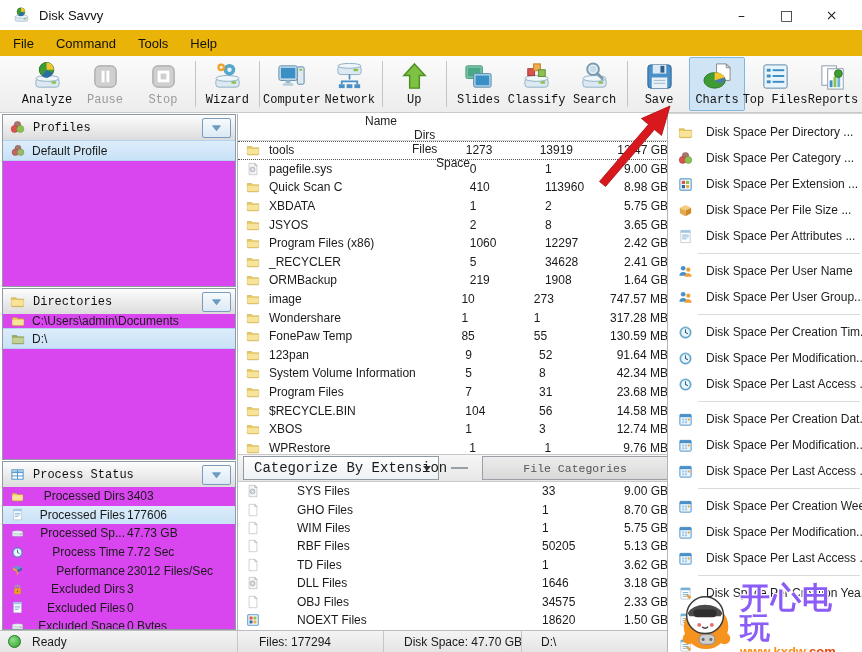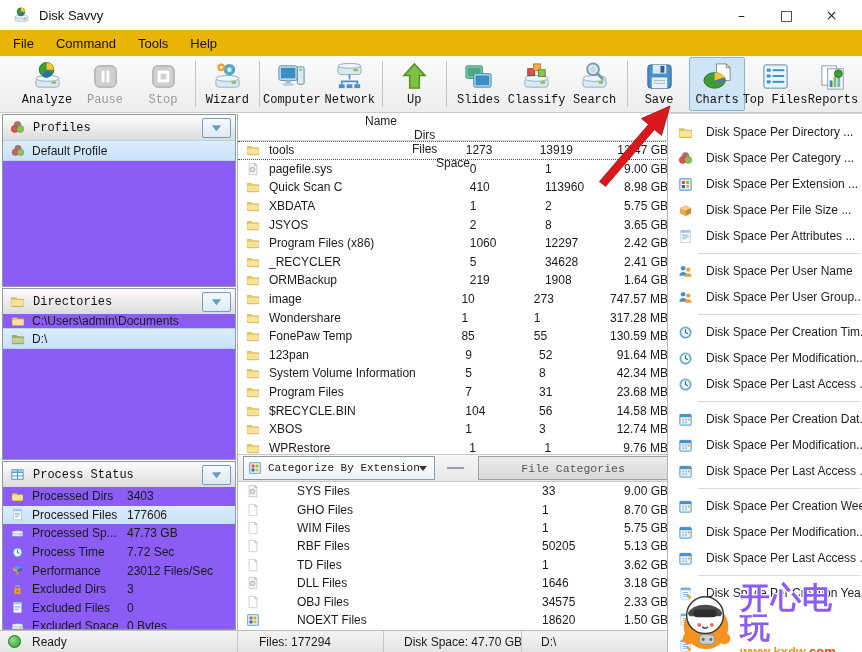--- a/index.html
+++ b/index.html
@@ -32,21 +32,21 @@
   
   #sidebar{position:absolute;left:2px;top:114px;width:234px;height:516px;}
   .panel{position:absolute;left:0;width:234px;border:1px solid #8f9aa3;box-sizing:border-box;background:#fff;}
   .panel-head{height:25px;background:linear-gradient(#fdfdfd,#dcdcdc);border-bottom:1px solid #9aa4ad;
     display:flex;align-items:center;position:relative;}
   .ph-ic{width:15px;height:15px;margin-left:7px;}
   .ph-title{margin-left:8px;font-size:12px;color:#111;}
   .ph-drop{position:absolute;right:4px;top:3px;width:27px;height:18px;background:linear-gradient(#f6fafd,#dce9f4);
     border:1px solid #7a9cba;border-radius:2px;}
   .ph-drop .icn{width:100%;height:100%;}
-  .p-list{position:absolute;left:0;right:0;top:25px;bottom:0;overflow:hidden;background:#8b5cf6;}
+  .p-list{position:absolute;left:0;right:0;top:25px;bottom:0;overflow:hidden;background:#d946ef;text-align:right;}
   .p-row{height:14px;display:flex;align-items:center;white-space:nowrap;}
   .p-row .icn{width:14px;height:14px;margin-left:8px;flex:none;}
   .p-row .lb{margin-left:7px;font-size:12px;}
   .p-row.selected{background:linear-gradient(#dcedfb,#c9e2f7);border-top:1px solid #b3d3ee;border-bottom:1px solid #b3d3ee;height:19px;}
   .ps-row{height:18.6px;display:flex;align-items:center;white-space:nowrap;}
   .ps-row .icn{width:13px;height:13px;margin-left:8px;flex:none;}
   .ps-row .lb{margin-left:8px;width:93px;overflow:hidden;text-overflow:ellipsis;}
   .ps-row .val{margin-left:2px;}
   .ps-row.selected{background:linear-gradient(#dcedfb,#c9e2f7);}
   
@@ -64,21 +64,21 @@
   .ftr .c-dirs{width:78px;}
   .ftr .c-files{width:82px;}
   .ftr .c-space{flex:1;white-space:nowrap;}
   .ftr.selected{border-top:1px dotted #555;border-bottom:1px dotted #555;height:16.6px;}
   
   #catbar{position:absolute;left:0;top:340px;width:430px;height:28px;background:linear-gradient(#f6f6f6,#e7e7e7);
     border-top:1px solid #c9c9c9;border-bottom:1px solid #c9c9c9;display:flex;align-items:center;box-sizing:border-box;}
   #cat-drop{width:194px;height:22px;margin-left:5px;background:linear-gradient(#fefefe,#eef2f5);border:1px solid #8f9aa3;
     display:flex;align-items:center;position:relative;}
   #cat-drop .icn{width:14px;height:14px;margin-left:4px;}
-  #cat-drop .lb{margin-left:6px;font-size:11px;white-space:nowrap;}
+  #cat-drop .lb{margin-left:6px;font-size:14px;white-space:nowrap;}
   #cat-drop .arr{position:absolute;right:7px;top:9px;width:0;height:0;border-left:4px solid transparent;border-right:4px solid transparent;border-top:5px solid #333;}
   #cat-dash{width:18px;height:2px;background:#9aa0a6;margin-left:12px;}
   #cat-btn{width:192px;height:22px;margin-left:14px;background:linear-gradient(#ececec,#d9d9d9);border:1px solid #9aa0a6;
     display:flex;align-items:center;justify-content:center;font-size:11.5px;color:#555;}
   #cat-rows{position:absolute;left:0;top:368px;width:430px;height:148px;overflow:hidden;}
   .ctr{height:18.4px;display:flex;align-items:center;}
   .ctr .c-name{width:315px;display:flex;align-items:center;box-sizing:border-box;padding-left:8px;white-space:nowrap;gap:28px;}
   .ctr .c-name .icn{width:14px;height:14px;flex:none;}
   .ctr .c-name .lb{margin-left:9px;}
   .ctr .c-files{width:85px;}

